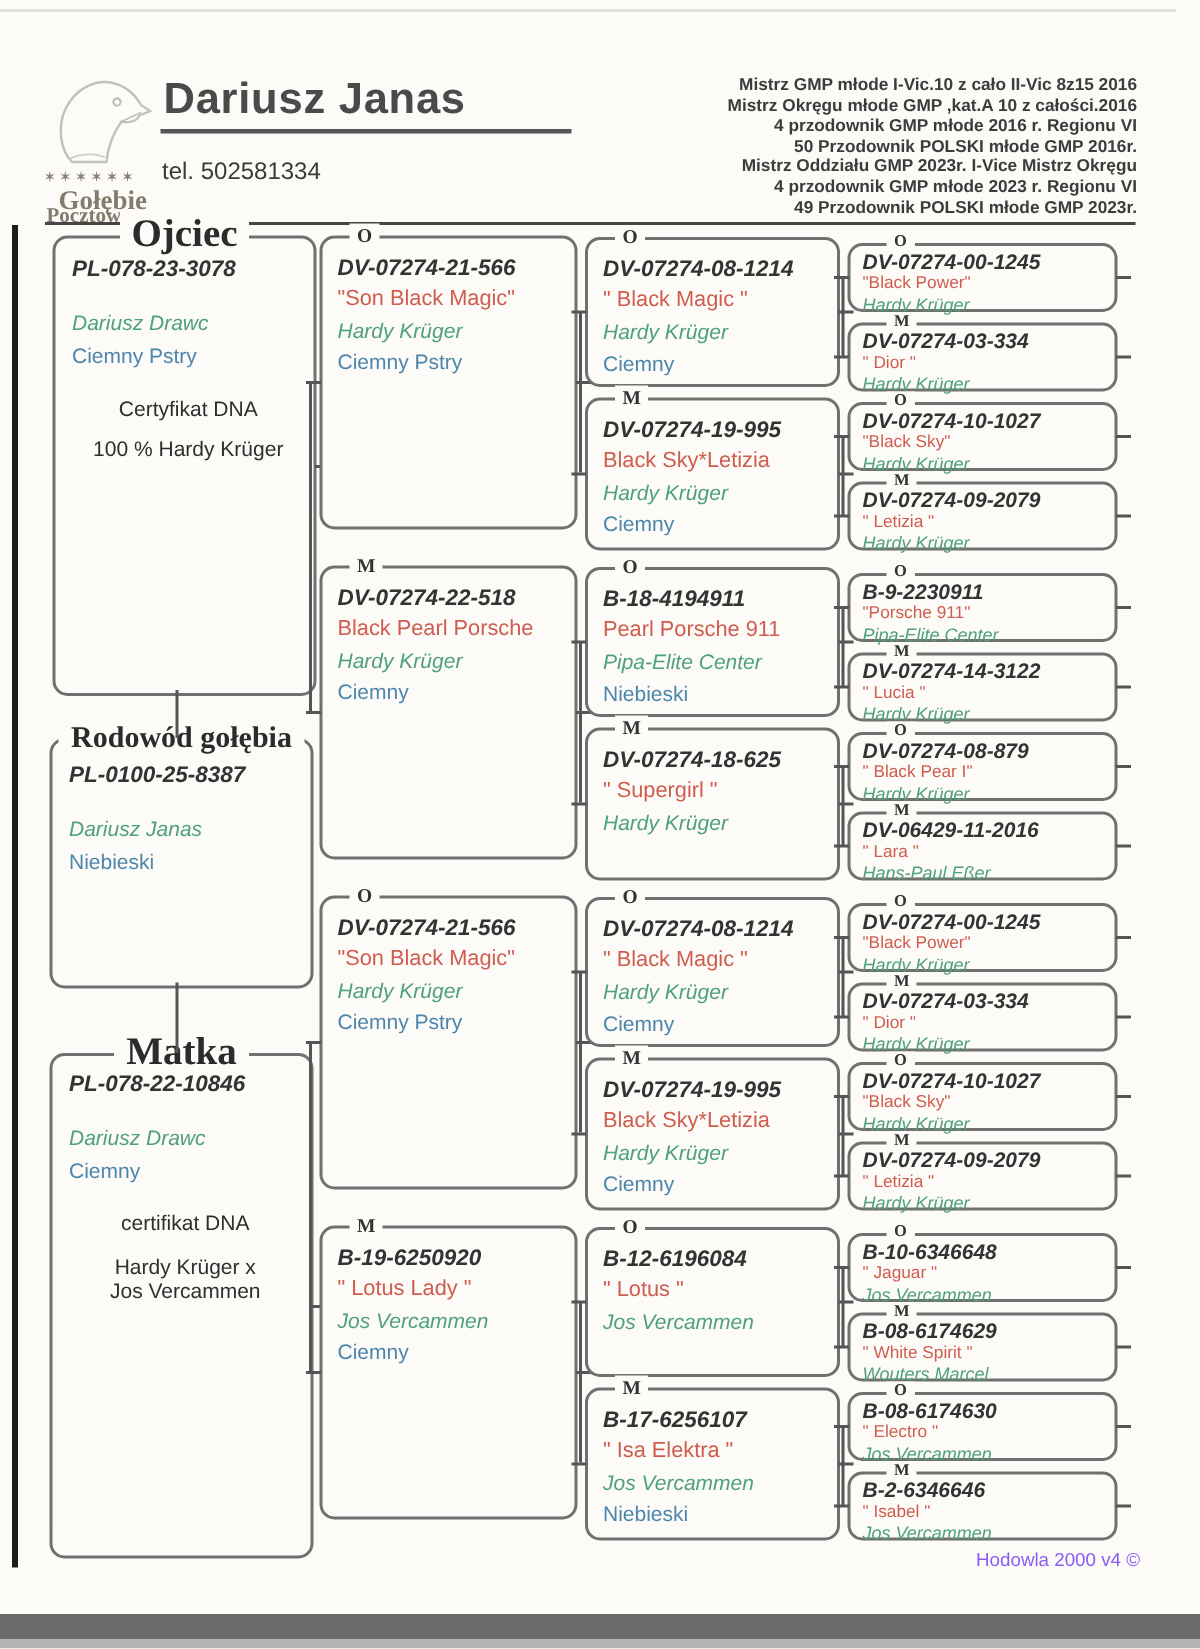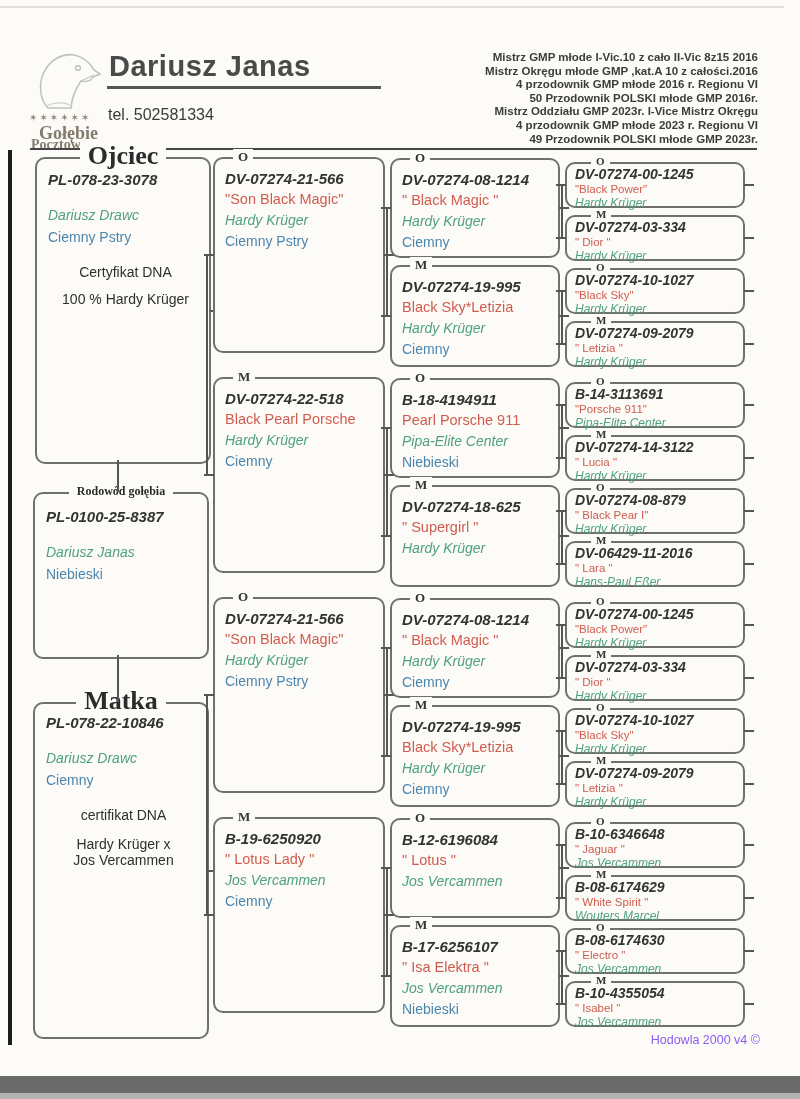--- a/index.html
+++ b/index.html
@@ -24,21 +24,21 @@
   .scan-mid{position:absolute;left:0;top:1093px;width:800px;height:6px;background:#b3b3b1;}
   
   .pbox{position:absolute;border:2px solid #707070;border-radius:10px;background:#fcfbf7;}
   .sex{position:absolute;top:-10px;left:18px;background:#fcfbf7;padding:0 5px;
        font-family:"Liberation Serif",serif;font-weight:bold;font-size:13px;color:#333;}
   .c4 .sex{font-size:11px;top:-9px;left:24px;}
   .btitle{position:absolute;top:-18px;left:0;right:0;text-align:center;}
   .btitle span{background:#fcfbf7;padding:0 8px;font-family:"Liberation Serif",serif;
                font-weight:bold;font-size:26px;color:#2b2b2b;}
   .btitle.small{top:-13px;}
-  .btitle.small span{font-size:12px;}
+  .btitle.small span{font-size:20px;}
   .ring{font-weight:bold;font-style:italic;font-size:15px;color:#333;}
   .pname{color:#cf5c4e;font-size:14.5px;}
   .fancier{color:#4fa081;font-style:italic;font-size:14px;}
   .pcolor{color:#4d86ad;font-size:14px;}
   .c2,.c3{padding:9px 6px 0 10px;box-sizing:border-box;}
   .c2 .ring,.c3 .ring{line-height:21px;}
   .c2 .pname,.c3 .pname{line-height:21px;}
   .c2 .fancier,.c3 .fancier{line-height:21px;}
   .c2 .pcolor,.c3 .pcolor{line-height:21px;}
   .c4{padding:2px 4px 0 8px;box-sizing:border-box;}
@@ -226,21 +226,21 @@
     <div class="fancier">Hardy Krüger</div>
   </div>
   <div class="pbox c4 rtick" style="left:565px;top:321px;width:180px;height:46px">
     <span class="sex">M</span>
     <div class="ring">DV-07274-09-2079</div>
     <div class="pname">" Letizia "</div>
     <div class="fancier">Hardy Krüger</div>
   </div>
   <div class="pbox c4 rtick" style="left:565px;top:382px;width:180px;height:46px">
     <span class="sex">O</span>
-    <div class="ring">B-14-3113691</div>
+    <div class="ring">B-9-2230911</div>
     <div class="pname">"Porsche 911"</div>
     <div class="fancier">Pipa-Elite Center</div>
   </div>
   <div class="pbox c4 rtick" style="left:565px;top:435px;width:180px;height:46px">
     <span class="sex">M</span>
     <div class="ring">DV-07274-14-3122</div>
     <div class="pname">" Lucia "</div>
     <div class="fancier">Hardy Krüger</div>
   </div>
   <div class="pbox c4 rtick" style="left:565px;top:488px;width:180px;height:46px">
@@ -292,21 +292,21 @@
     <div class="fancier">Wouters Marcel</div>
   </div>
   <div class="pbox c4 rtick" style="left:565px;top:928px;width:180px;height:46px">
     <span class="sex">O</span>
     <div class="ring">B-08-6174630</div>
     <div class="pname">" Electro "</div>
     <div class="fancier">Jos Vercammen</div>
   </div>
   <div class="pbox c4 rtick" style="left:565px;top:981px;width:180px;height:46px">
     <span class="sex">M</span>
-    <div class="ring">B-10-4355054</div>
+    <div class="ring">B-2-6346646</div>
     <div class="pname">" Isabel "</div>
     <div class="fancier">Jos Vercammen</div>
   </div>
 
   <div class="vline" style="left:561px;top:185px;height:53px"></div>
   <div class="vline" style="left:561px;top:291px;height:53px"></div>
   <div class="vline" style="left:561px;top:405px;height:53px"></div>
   <div class="vline" style="left:561px;top:511px;height:53px"></div>
   <div class="vline" style="left:561px;top:625px;height:53px"></div>
   <div class="vline" style="left:561px;top:731px;height:53px"></div>

